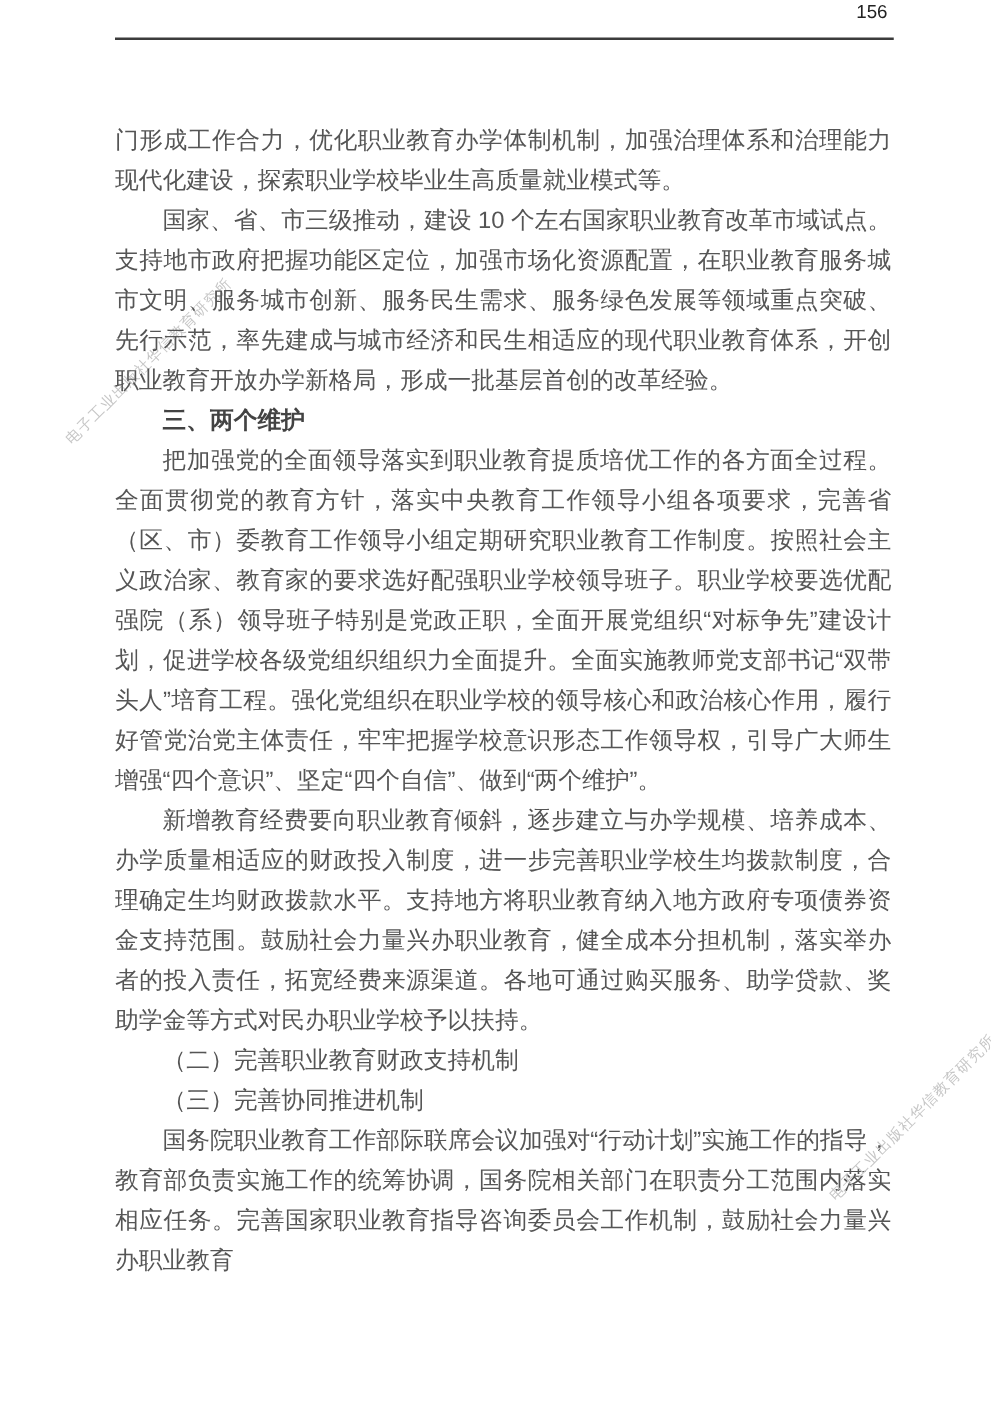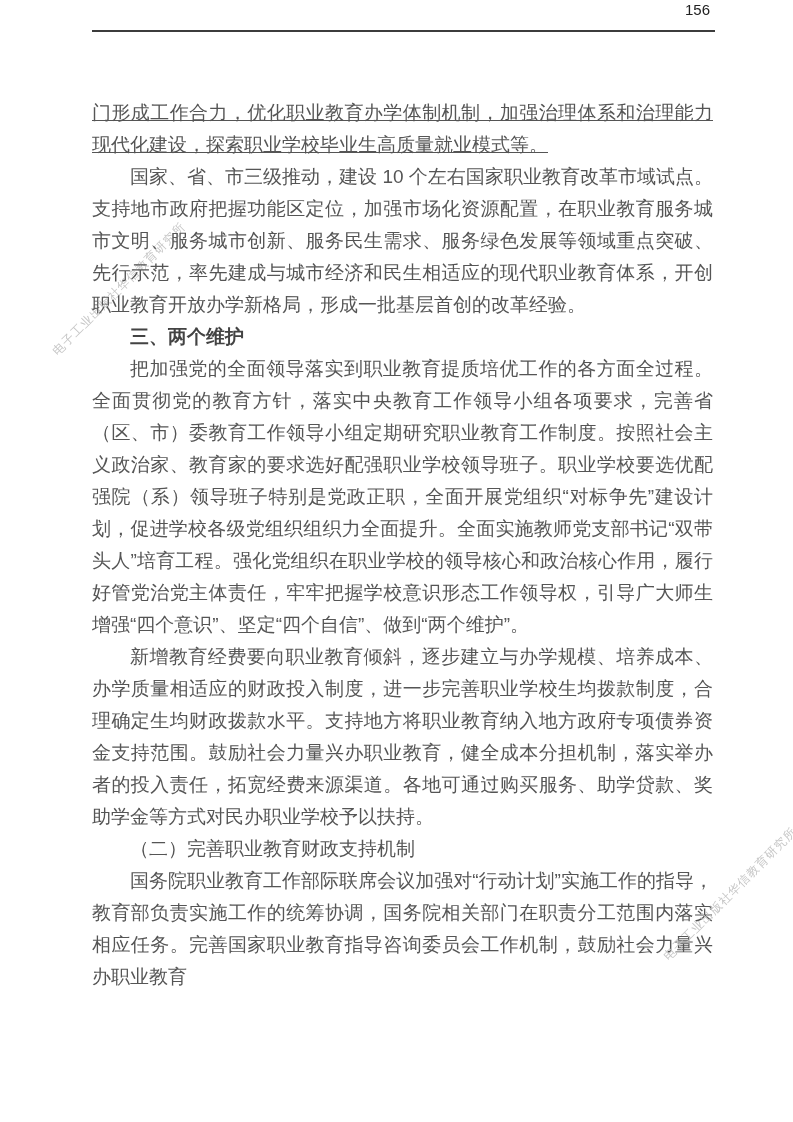--- a/index.html
+++ b/index.html
@@ -31,21 +31,21 @@
   .content {
     position: absolute;
     left: 92px; top: 97px;
     width: 621px;
     font-size: 19px;
     line-height: 32px;
     color: #555555;
     text-align: justify;
   }
   .content p { margin: 0; text-indent: 2em; }
-  .content p.body-continuation { text-indent: 0; text-decoration: underline; }
+  .content p.body-continuation { text-indent: 0; }
   .content p.heading { font-weight: bold; color: #434343; }
   .watermark {
     position: absolute;
     color: #c6c6c6;
     font-size: 12px;
     letter-spacing: 1px;
     white-space: nowrap;
     transform: rotate(-45deg);
     transform-origin: left center;
     pointer-events: none;
@@ -65,18 +65,19 @@
 
   <div class="watermark wm-left">电子工业出版社华信教育研究所</div>
 
   <div class="content">
       <p class="body-continuation">门形成工作合力，优化职业教育办学体制机制，加强治理体系和治理能力现代化建设，探索职业学校毕业生高质量就业模式等。</p>
       <p class="body">国家、省、市三级推动，建设 10 个左右国家职业教育改革市域试点。支持地市政府把握功能区定位，加强市场化资源配置，在职业教育服务城市文明、服务城市创新、服务民生需求、服务绿色发展等领域重点突破、先行示范，率先建成与城市经济和民生相适应的现代职业教育体系，开创职业教育开放办学新格局，形成一批基层首创的改革经验。</p>
       <p class="heading">三、两个维护</p>
       <p class="body">把加强党的全面领导落实到职业教育提质培优工作的各方面全过程。全面贯彻党的教育方针，落实中央教育工作领导小组各项要求，完善省（区、市）委教育工作领导小组定期研究职业教育工作制度。按照社会主义政治家、教育家的要求选好配强职业学校领导班子。职业学校要选优配强院（系）领导班子特别是党政正职，全面开展党组织“对标争先”建设计划，促进学校各级党组织组织力全面提升。全面实施教师党支部书记“双带头人”培育工程。强化党组织在职业学校的领导核心和政治核心作用，履行好管党治党主体责任，牢牢把握学校意识形态工作领导权，引导广大师生增强“四个意识”、坚定“四个自信”、做到“两个维护”。</p>
       <p class="body">新增教育经费要向职业教育倾斜，逐步建立与办学规模、培养成本、办学质量相适应的财政投入制度，进一步完善职业学校生均拨款制度，合理确定生均财政拨款水平。支持地方将职业教育纳入地方政府专项债券资金支持范围。鼓励社会力量兴办职业教育，健全成本分担机制，落实举办者的投入责任，拓宽经费来源渠道。各地可通过购买服务、助学贷款、奖助学金等方式对民办职业学校予以扶持。</p>
       <p class="body">（二）完善职业教育财政支持机制</p>
+      <p class="body">（三）完善协同推进机制</p>
       <p class="body">国务院职业教育工作部际联席会议加强对“行动计划”实施工作的指导，教育部负责实施工作的统筹协调，国务院相关部门在职责分工范围内落实相应任务。完善国家职业教育指导咨询委员会工作机制，鼓励社会力量兴办职业教育</p>
     </div>
 
   <div class="watermark wm-right">电子工业出版社华信教育研究所</div>
 
 </div>
 
 </body></html>

